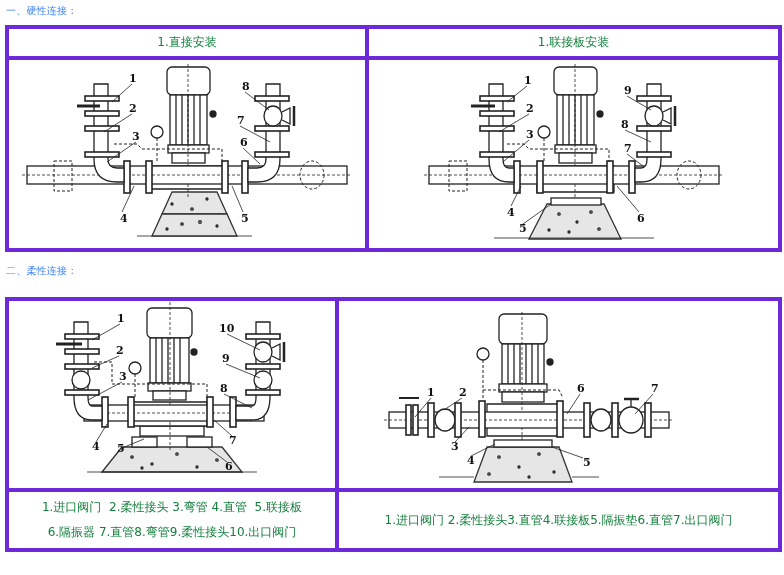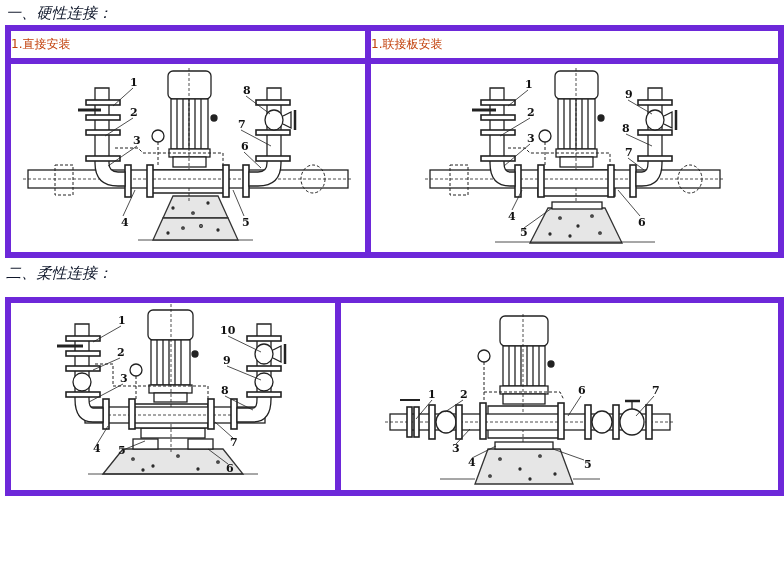--- a/index.html
+++ b/index.html
@@ -2,31 +2,30 @@
 <html><head>
 <meta charset="utf-8">
 <style>
   html, body { margin: 0; padding: 0; background: #ffffff; }
   body {
     width: 784px; height: 575px; overflow: hidden; position: relative;
     font-family: "DejaVu Sans", "Liberation Sans", sans-serif;
     color: #333333; font-size: 12px;
   }
   .section-title {
-    position: absolute; left: 6px; font-size: 15px; color: #0f172a;
+    position: absolute; left: 6px; font-size: 10px; color: #3b82f6;
     letter-spacing: 0.2px;
-    font-style: italic;
   }
   table.spec {
     position: absolute; left: 5px; border-collapse: collapse;
     table-layout: fixed;
   }
   table.spec td {
-    border: 6px solid #6d28d9; padding: 0; 
-    vertical-align: middle; font-size: 12px; color: #c2410c;
+    border: 4px solid #6d28d9; padding: 0; text-align: center;
+    vertical-align: middle; font-size: 12px; color: #15803d;
   }
   td.head { height: 27px; }
   td.cap { height: 27px; letter-spacing: -0.2px; }
   td.cap2 { height: 56px; line-height: 25px; }
   td.img { position: relative; }
   svg.diagram { display: block; margin: 0 auto; }
   .dg line, .dg path, .dg rect, .dg circle, .dg ellipse, .dg polyline { stroke: #222; fill: none; stroke-width: 1.3; }
   .dg .fill-w { fill: #fff; }
   .dg .dash { stroke-dasharray: 3 2; stroke-width: 1; }
   .dg .thin { stroke-width: 0.8; }
@@ -342,14 +341,21 @@
             <line x1="126" y1="142" x2="102" y2="154" class="thin"></line>
         <text x="214" y="164">5</text>
             <line x1="183" y1="145" x2="214" y2="156" class="thin"></line>
         <text x="208" y="90">6</text>
             <line x1="198" y1="112" x2="211" y2="92" class="thin"></line>
         <text x="282" y="90">7</text>
             <line x1="266" y1="112" x2="284" y2="92" class="thin"></line>
       </svg>
     </td>
   </tr>
+  <tr>
+    <td class="cap2">
+      <div style="white-space:pre;">1.进口阀门  2.柔性接头 3.弯管 4.直管  5.联接板</div>
+      <div>6.隔振器 7.直管8.弯管9.柔性接头10.出口阀门</div>
+    </td>
+    <td class="cap2">1.进口阀门 2.柔性接头3.直管4.联接板5.隔振垫6.直管7.出口阀门</td>
+  </tr>
 </tbody>
   </table>
 
 </body></html>

